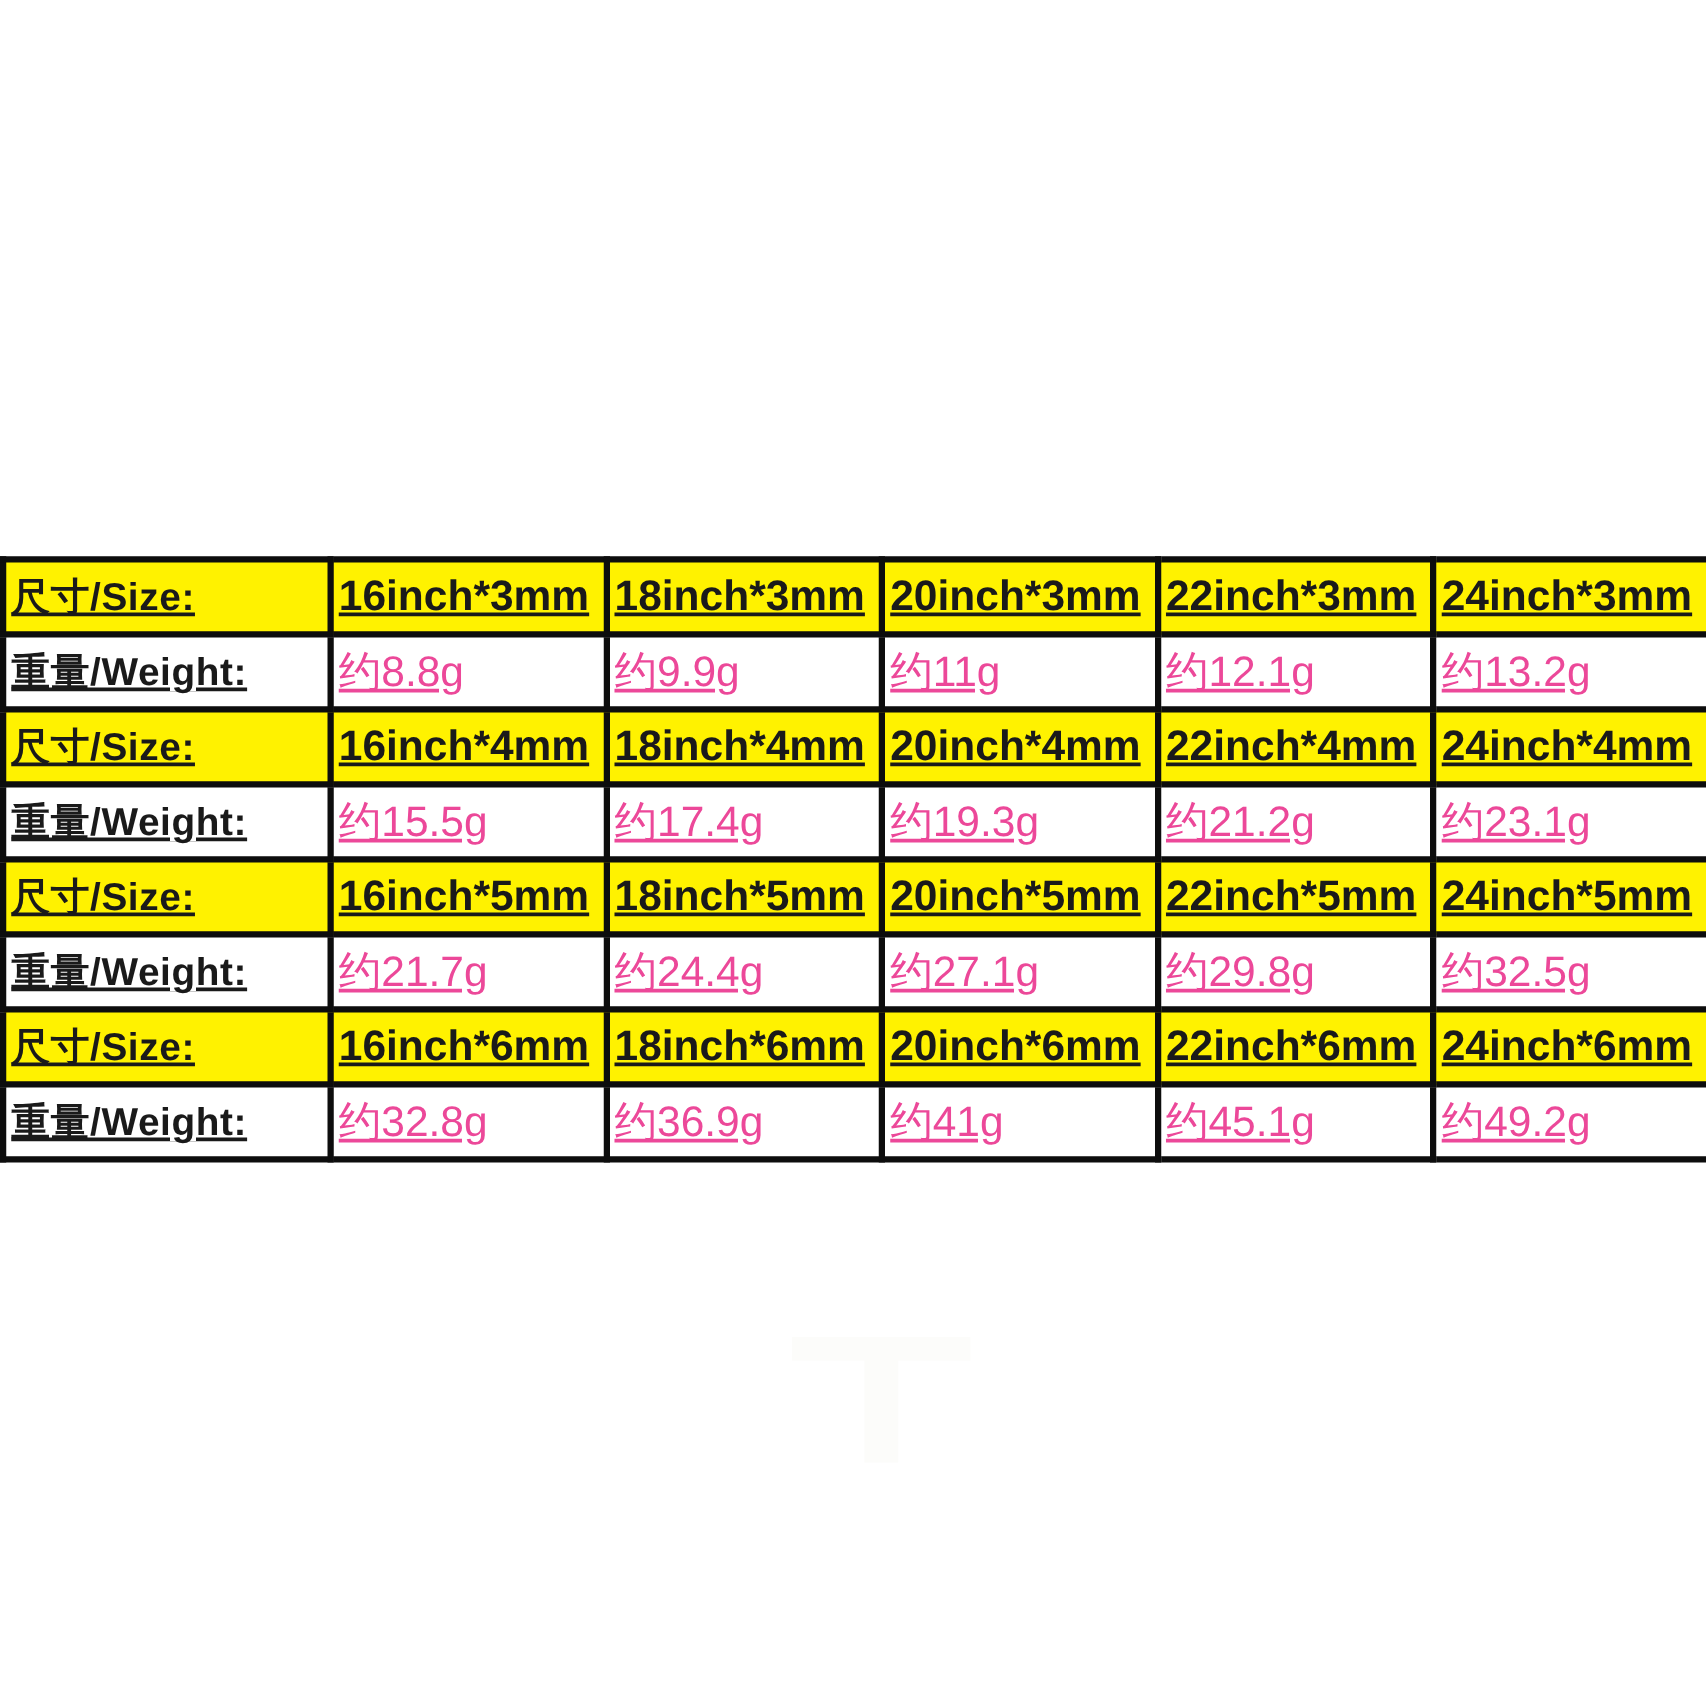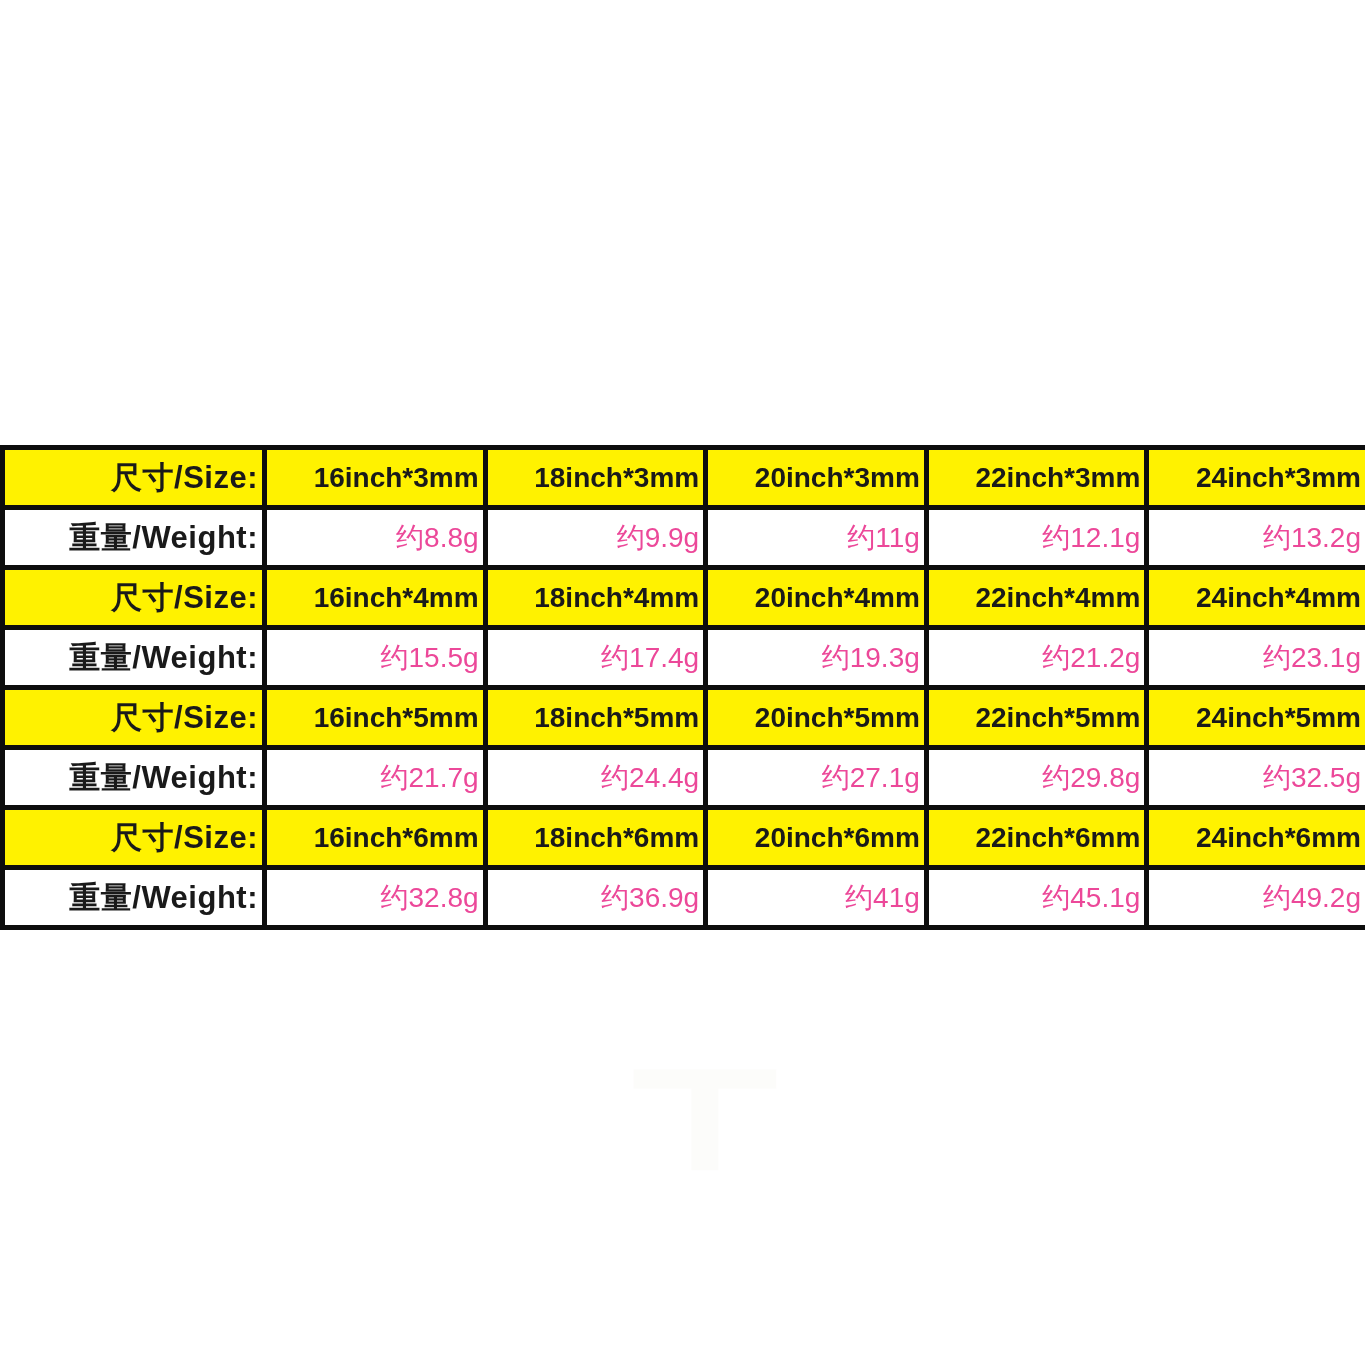--- a/index.html
+++ b/index.html
@@ -54,45 +54,46 @@
     table-layout: fixed;
     width: 1365px;
     background: #ffffff;
   }
 
   table.spec-table col.c-label { width: 262px; }
   table.spec-table col.c-data  { width: 220.6px; }
 
   table.spec-table td {
     border: 5px solid #0d0d0d;
-    text-align: right;
+    text-align: left;
     vertical-align: middle;
     height: 60px;
     padding: 0 4px;
     box-sizing: border-box;
     color: #1a1a1a;
     letter-spacing: 0px;
+    text-decoration: underline;
   }
 
   
   table.spec-table td.label-cell {
     font-weight: bold;
     font-size: 31px;
     letter-spacing: 0.5px;
   }
 
   table.spec-table tr.size-row td {
     background: #fff200;
   }
   table.spec-table tr.weight-row td {
     background: #ffffff;
   }
 
   table.spec-table td.data-cell {
-    font-size: 28px;
+    font-size: 34px;
     font-weight: 500;
   }
 
   table.spec-table tr.size-row td.data-cell {
     font-weight: 600;
   }
 
   table.spec-table tr.weight-row td.data-cell {
     font-weight: 500;
     color: #ec4899;

